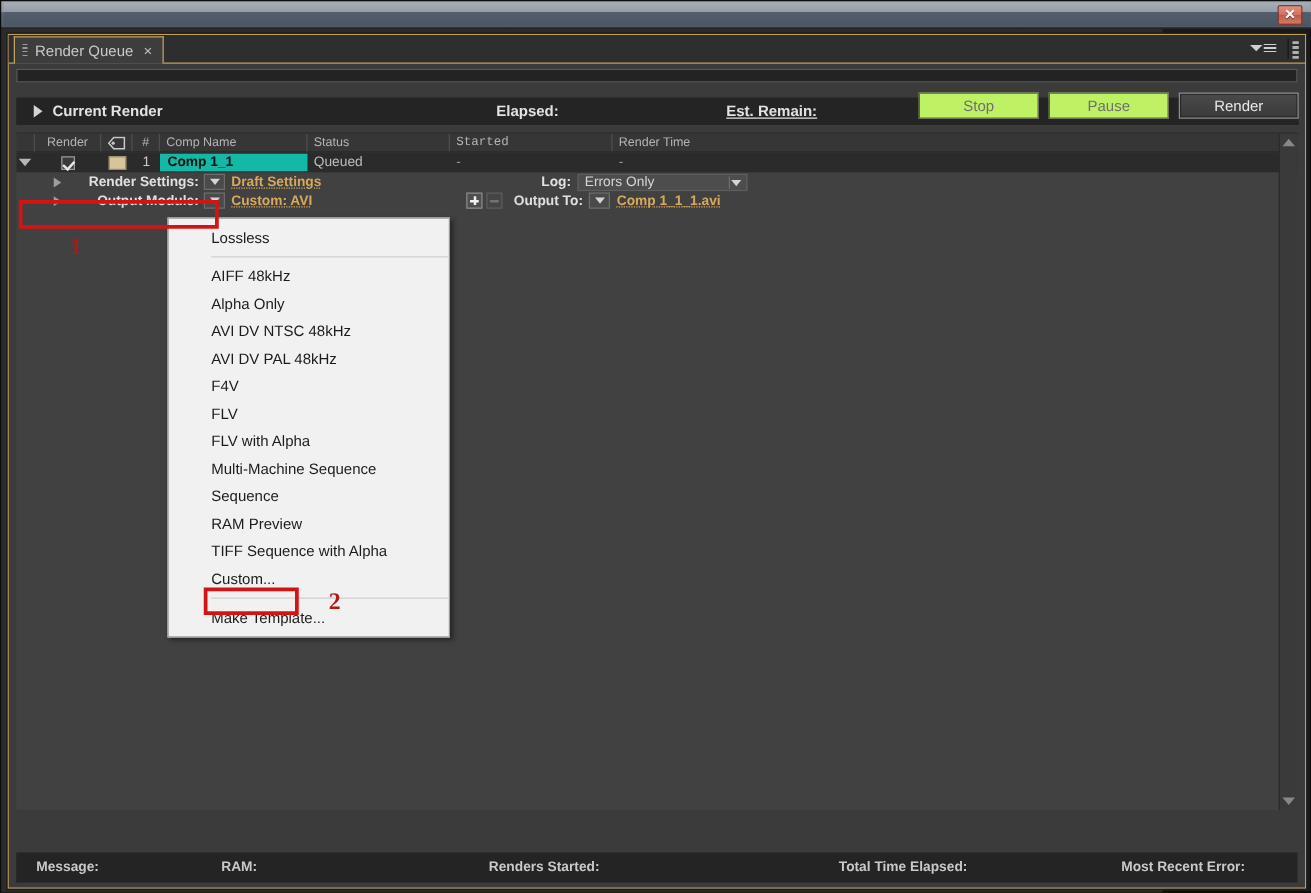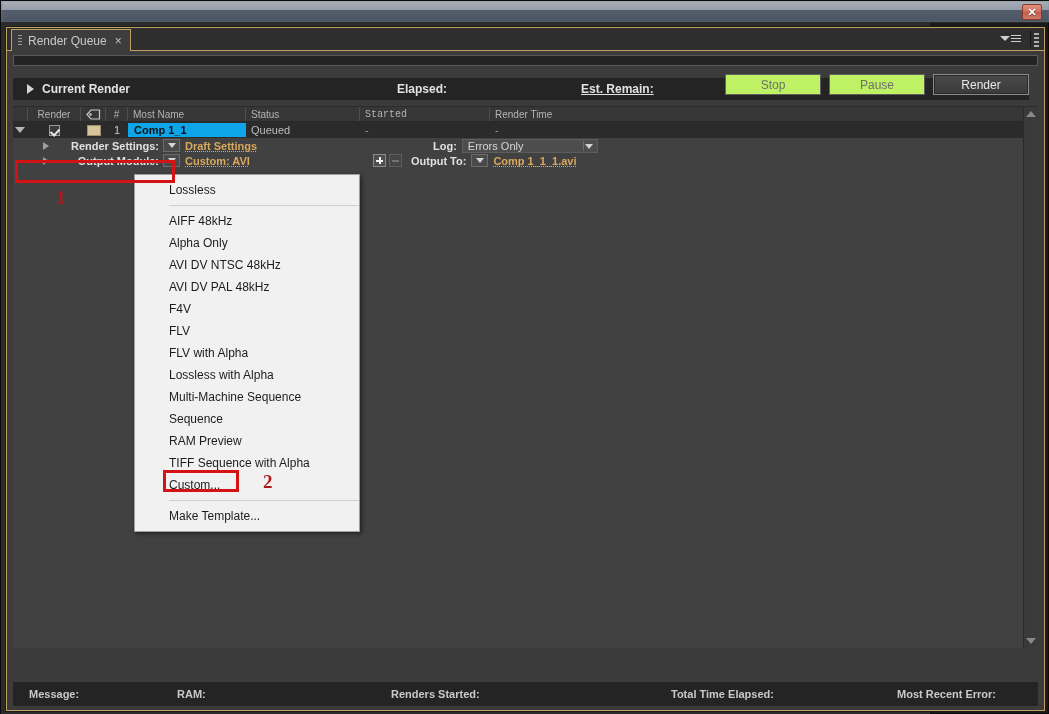--- a/index.html
+++ b/index.html
@@ -131,21 +131,21 @@
   #progress-strip {
     margin: 4px 6px 0 6px;
     height: 11px;
     background: #232323;
     border: 1px solid #5a5a5a;
   }
 
   
   #current-render-bar {
     position: relative;
-    margin: 12px 15px 0 6px;
+    margin: 12px 5px 0 6px;
     height: 22px;
     background: #242424;
     display: flex; align-items: center;
   }
   .cr-arrow {
     width: 0; height: 0;
     margin-left: 14px; margin-right: 8px;
     border-top: 5px solid transparent;
     border-bottom: 5px solid transparent;
     border-left: 7px solid #d4d4d4;
@@ -267,21 +267,21 @@
   #row-labelcolor .swatch {
     width: 14px; height: 11px;
     background: #d8c49a;
     border: 1px solid #9e8f70;
   }
   #row-num {
     width: 22px; text-align: center; font-size: 11px; color: #c8c8c8;
   }
   #row-compname {
     width: 118px; height: 14px;
-    background: #0ea5e9; color: #101010;
+    background: #14b8a6; color: #101010;
     font-weight: bold; font-size: 11px;
     display: flex; align-items: center;
     padding-left: 6px;
     cursor: text;
   }
   #row-status { width: 114px; padding-left: 5px; color: #bdbdbd; }
   #row-started { width: 130px; padding-left: 5px; color: #9c9c9c; }
   #row-rendertime { flex: 1; padding-left: 5px; color: #9c9c9c; }
 
   
@@ -500,21 +500,21 @@
 
         <div id="table-header">
           <div class="th" id="th-render">Render</div>
           <div class="th" id="th-label">
             <svg class="tag-icon" viewBox="0 0 15 11">
               <path d="M1 5.5 L5 1 L13.5 1 L13.5 10 L5 10 Z" fill="none" stroke="#c8c8c8" stroke-width="1.2"></path>
               <circle cx="4.5" cy="5.5" r="1.3" fill="#c8c8c8"></circle>
             </svg>
           </div>
           <div class="th" id="th-num">#</div>
-          <div class="th" id="th-comp">Most Name</div>
+          <div class="th" id="th-comp">Comp Name</div>
           <div class="th" id="th-status">Status</div>
           <div class="th" id="th-started">Started</div>
           <div class="th no-border" id="th-rendertime">Render Time</div>
         </div>
 
         <div id="comp-row">
           <div id="row-twirl">
             <div class="tri-down"></div>
           </div>
           <div id="row-check">
@@ -601,21 +601,20 @@
   <div id="template-menu">
     <div class="menu-item">Lossless</div>
     <div class="menu-sep"></div>
     <div class="menu-item">AIFF 48kHz</div>
     <div class="menu-item">Alpha Only</div>
     <div class="menu-item">AVI DV NTSC 48kHz</div>
     <div class="menu-item">AVI DV PAL 48kHz</div>
     <div class="menu-item">F4V</div>
     <div class="menu-item">FLV</div>
     <div class="menu-item">FLV with Alpha</div>
-    <div class="menu-item">Lossless with Alpha</div>
     <div class="menu-item">Multi-Machine Sequence</div>
     <div class="menu-item">Sequence</div>
     <div class="menu-item">RAM Preview</div>
     <div class="menu-item">TIFF Sequence with Alpha</div>
     <div class="menu-item">Custom...</div>
     <div class="menu-sep"></div>
     <div class="menu-item">Make Template...</div>
   </div>
 
   <div class="red-box" style="left:14px; top:159px; width:160px; height:23px;"></div>

